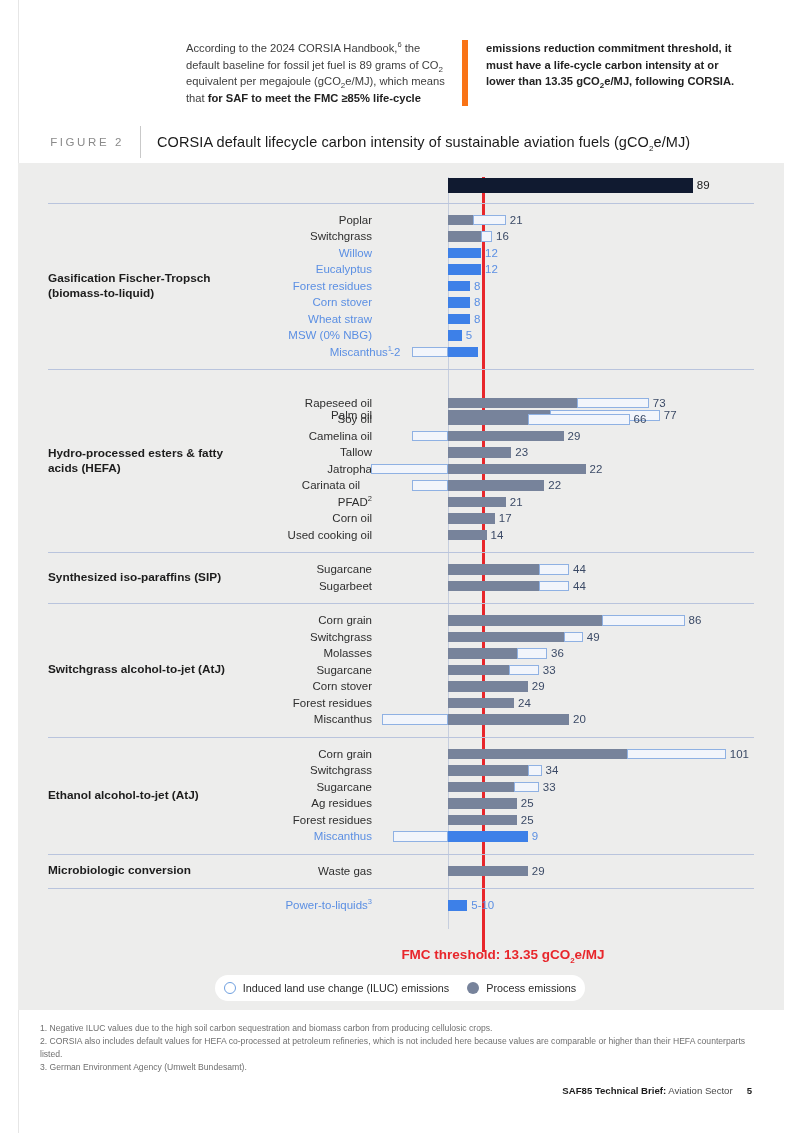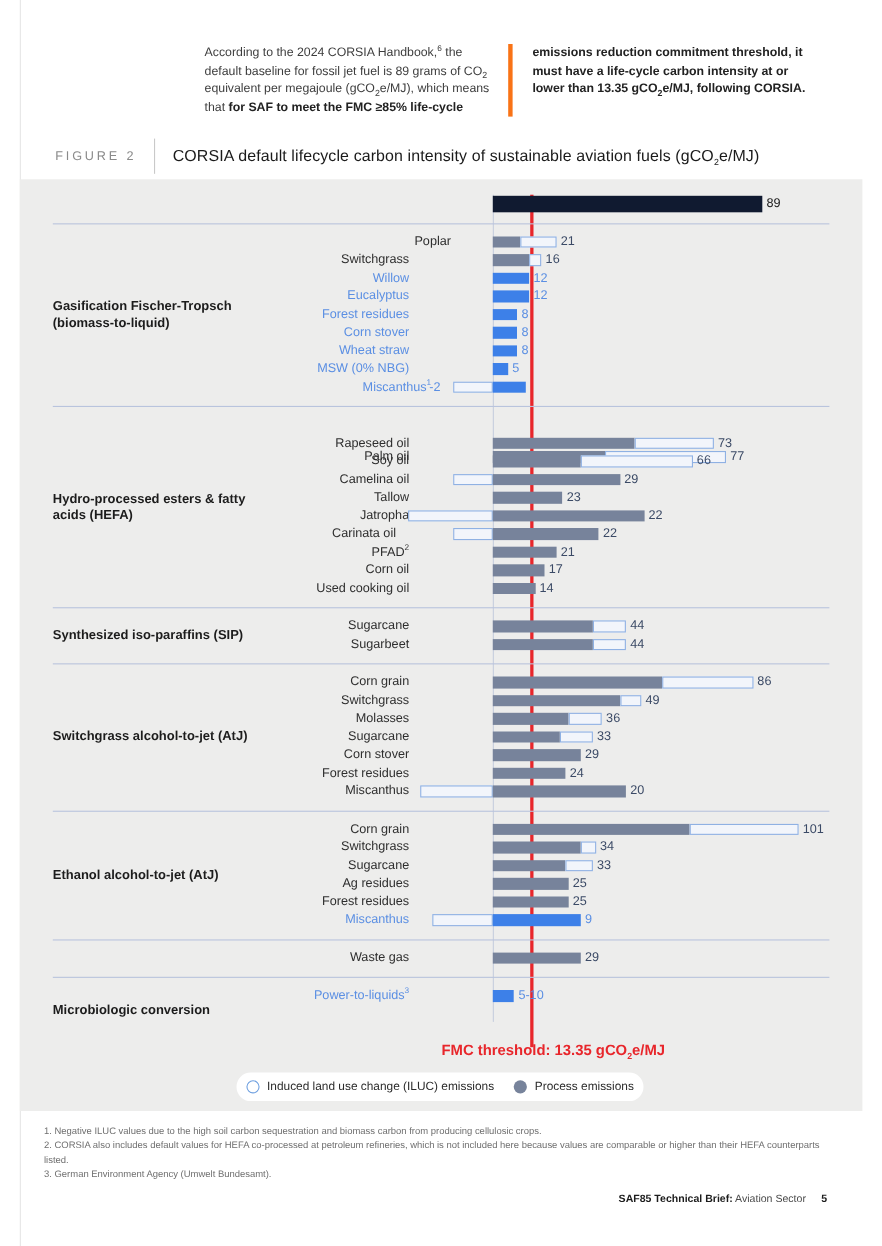--- a/index.html
+++ b/index.html
@@ -8,21 +8,21 @@
     background: #ffffff;
     font-family: "Liberation Sans", sans-serif;
     -webkit-font-smoothing: antialiased;
   }
   .page { position: relative; width: 802px; height: 1133px; background: #ffffff; overflow: hidden; }
 
   
   .intro { position: absolute; left: 186px; top: 40px; width: 580px; display: flex; gap: 0; }
   .intro-col { width: 276px; font-size: 11.2px; line-height: 16.5px; color: #3d3d3d; }
   .intro-col.left { padding-right: 14px; }
-  .intro-col.right { border-left: 4px solid #f97316; padding-left: 18px; }
+  .intro-col.right { border-left: 6px solid #f97316; padding-left: 18px; }
   .intro b { font-weight: bold; color: #222; }
   sup { font-size: 7.5px; vertical-align: super; line-height: 0; }
   sub { font-size: 8px; vertical-align: sub; line-height: 0; }
 
   
   .fig-head { position: absolute; left: 40px; top: 120px; width: 722px; height: 44px;
               display: flex; align-items: center; }
   .fig-label { font-size: 11.5px; letter-spacing: 2.6px; color: #8a8a8a;
                width: 100px; text-align: right; padding-right: 16px; }
   .fig-divider { width: 1px; align-self: stretch; background: #c9c9c9; margin: 6px 0; }
@@ -110,21 +110,21 @@
       <div class="fmc-line"></div>
       <div class="fmc-caption">
         <span>FMC threshold: 13.35 gCO</span><sub>2</sub><span>e/MJ</span>
       </div>
     <div class="row" style="top: 14px;">
           <div class="seg fossil" style="left: 430px; width: 244.75px;"></div>
           <div class="val dark" style="left: 678.75px;">89</div>
         </div>
         <div class="sep" style="top: 39.5px;"></div>
         <div class="row" style="top: 48.5px;">
-          <div class="row-label" style="width: 354px; margin-left: 38px;">Poplar</div>
+          <div class="row-label" style="width: 354px;">Poplar</div>
           <div class="seg process" style="left: 430px; width: 24.75px;"></div>
           <div class="seg iluc" style="left: 454.75px; width: 33px;"></div>
           <div class="val" style="left: 491.75px;">21</div>
         </div>
         <div class="row" style="top: 65px;">
           <div class="row-label" style="width: 354px;">Switchgrass</div>
           <div class="seg process" style="left: 430px; width: 33px;"></div>
           <div class="seg iluc" style="left: 463px; width: 11px;"></div>
           <div class="val" style="left: 478px;">16</div>
         </div>
@@ -314,21 +314,21 @@
           <div class="seg process-blue" style="left: 430px; width: 79.75px;"></div>
           <div class="val accent" style="left: 513.75px;">9</div>
         </div>
         <div class="group-name" style="top: 624.5px;">Ethanol alcohol-to-jet (AtJ)</div>
         <div class="sep" style="top: 690.5px;"></div>
         <div class="row" style="top: 699.5px;">
           <div class="row-label" style="width: 354px;">Waste gas</div>
           <div class="seg process" style="left: 430px; width: 79.75px;"></div>
           <div class="val" style="left: 513.75px;">29</div>
         </div>
-        <div class="group-name" style="top: 700.25px; margin-top: 48px;">Microbiologic conversion</div>
+        <div class="group-name" style="top: 700.25px;">Microbiologic conversion</div>
         <div class="sep" style="top: 725px;"></div>
         <div class="row" style="top: 734px;">
           <div class="row-label accent" style="width: 354px;">Power-to-liquids<sup>3</sup></div>
           <div class="seg process-blue" style="left: 430px; width: 19.25px;"></div>
           <div class="val accent" style="left: 453.25px;">5-10</div>
         </div>
       </div>
   </div>
 
   <div class="legend">

